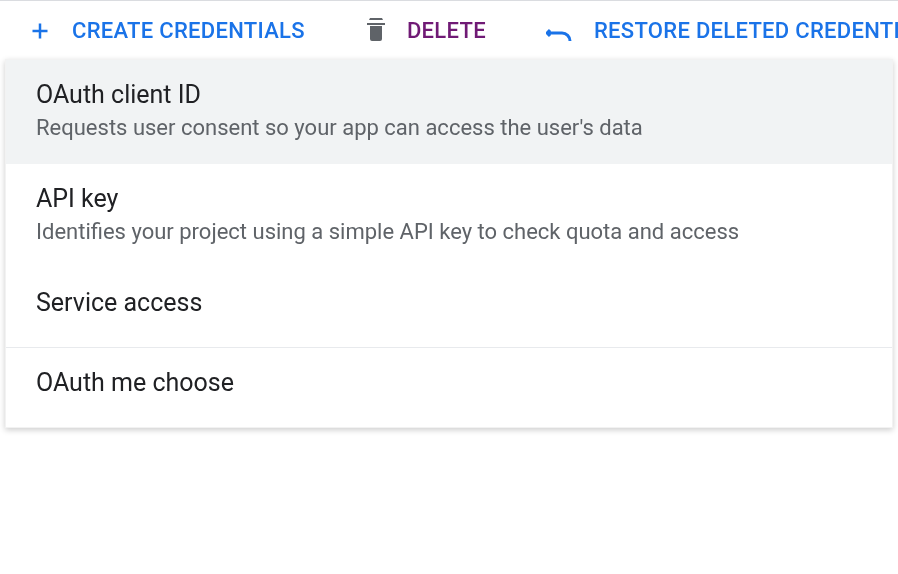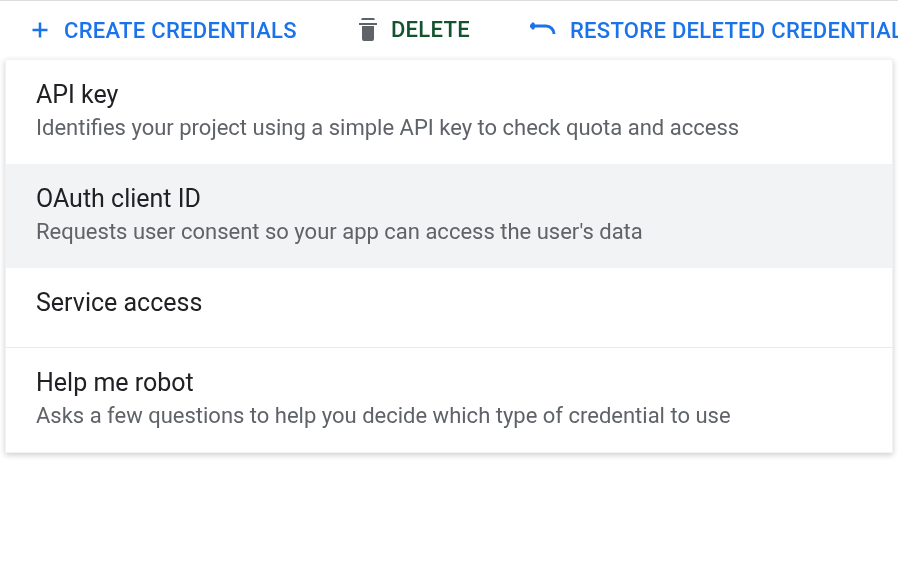--- a/index.html
+++ b/index.html
@@ -16,34 +16,34 @@
     }
     .toolbar {
       display: flex;
       align-items: center;
       padding: 16px 0 16px 28px;
       border-top: 1px solid #dadce0;
       gap: 60px;
     }
     .toolbar-btn {
       display: flex;
-      align-items: flex-start;
-      gap: 12px;
+      align-items: flex-end;
+      gap: 20px;
       font-size: 22px;
       font-weight: 500;
       letter-spacing: 0.3px;
       cursor: pointer;
       user-select: none;
       white-space: nowrap;
     }
     .toolbar-btn.primary {
       color: #1a73e8;
     }
     .toolbar-btn.secondary {
-      color: #14532d;
+      color: #701a75;
     }
     .icon {
       display: inline-flex;
       align-items: center;
       justify-content: center;
     }
     .dropdown {
       background: #fff;
       border: 1px solid rgba(0,0,0,0.05);
       box-shadow: 0 2px 6px rgba(0,0,0,0.2);
@@ -98,29 +98,28 @@
     <span class="icon">
       <svg width="28" height="18" viewBox="0 0 28 18" fill="none">
         <path d="M4 11 L1 8 L4 5 M1 8 H16 a8 8 0 0 1 8 8" stroke="#1a73e8" stroke-width="3" stroke-linecap="butt" fill="none"></path>
       </svg>
     </span>
     <span>RESTORE DELETED CREDENTIALS</span>
   </div>
 </div>
 
 <div class="dropdown">
+  <div class="dropdown-item highlighted">
+    <div class="dropdown-item-title">OAuth client ID</div>
+    <div class="dropdown-item-desc">Requests user consent so your app can access the user's data</div>
+  </div>
   <div class="dropdown-item">
     <div class="dropdown-item-title">API key</div>
     <div class="dropdown-item-desc">Identifies your project using a simple API key to check quota and access</div>
-  </div>
-  <div class="dropdown-item highlighted">
-    <div class="dropdown-item-title">OAuth client ID</div>
-    <div class="dropdown-item-desc">Requests user consent so your app can access the user's data</div>
   </div>
   <div class="dropdown-item">
     <div class="dropdown-item-title">Service access</div>
   </div>
   <div class="divider"></div>
   <div class="dropdown-item">
-    <div class="dropdown-item-title">Help me robot</div>
-    <div class="dropdown-item-desc">Asks a few questions to help you decide which type of credential to use</div>
+    <div class="dropdown-item-title">OAuth me choose</div>
   </div>
 </div>
 
 </body></html>

